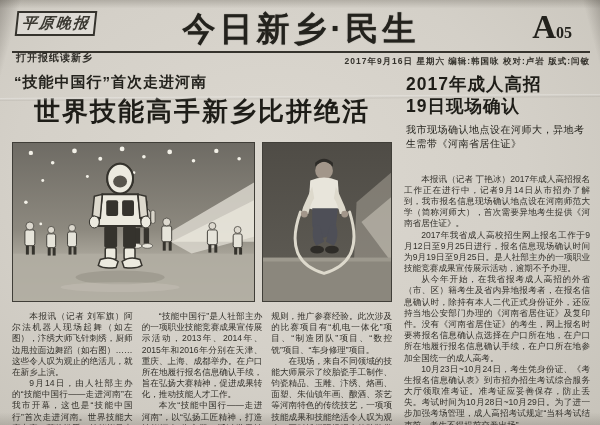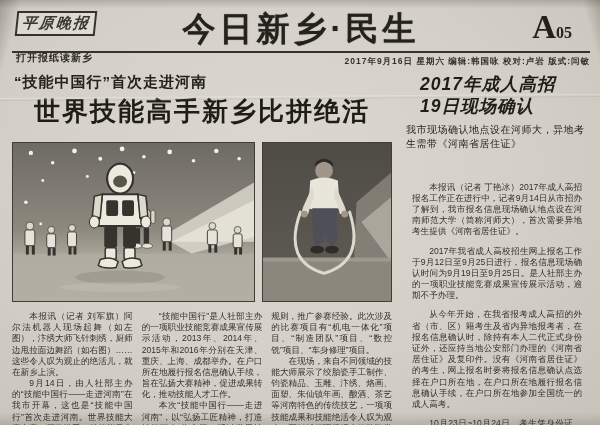--- a/index.html
+++ b/index.html
@@ -50,24 +50,24 @@
   .photos{display:flex;gap:7px;height:160px;}
   .photo{border:1px solid #403e38;box-sizing:border-box;background:#9b978f;}
   .photo svg{display:block;width:100%;height:100%;}
   .photo-left{width:243px;flex:none;}
   .photo-right{flex:1;}
   .columns{display:flex;gap:9px;margin-top:9px;height:128px;overflow:hidden;}
   .col{flex:1;min-width:0;font-size:8.6px;line-height:1.3;text-align:justify;color:#33312b;}
   .col p{margin:0;text-indent:2em;}
   .col p.noindent{text-indent:0;}
   
-  .side-headline{font-size:17.5px;font-weight:900;color:#1e1d18;line-height:1.25;letter-spacing:1px;margin:2px 0 5px 16px;font-style:italic;}
+  .side-headline{font-size:17.5px;font-weight:900;color:#1e1d18;line-height:1.25;letter-spacing:1px;margin:2px 0 5px 2px;}
   .side-subhead{font-size:10px;font-weight:400;color:#26251f;line-height:1.45;margin:0 0 22px 2px;letter-spacing:.5px;}
   .side-body{font-size:8.6px;line-height:1.3;text-align:justify;color:#33312b;height:268px;overflow:hidden;}
-  .side-body p{margin:8px;text-indent:2em;}
+  .side-body p{margin:0;text-indent:2em;}
 </style>
 </head>
 <body>
 
 <div class="page">
   <div class="crease"></div>
 
   <div class="masthead">
     <div class="logo-block">
       <span class="logo-box">平原晚报</span>

